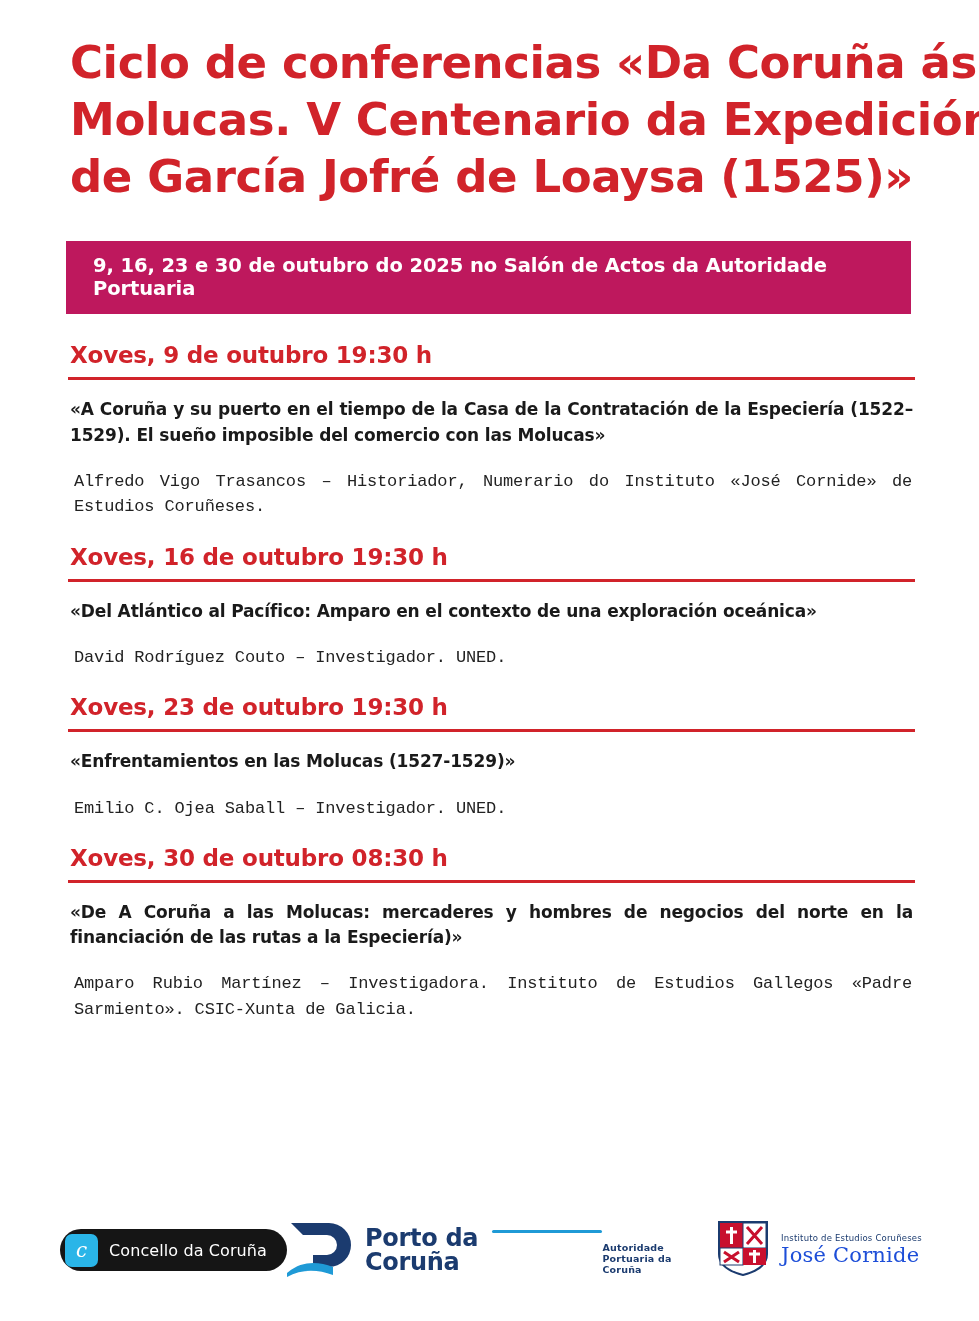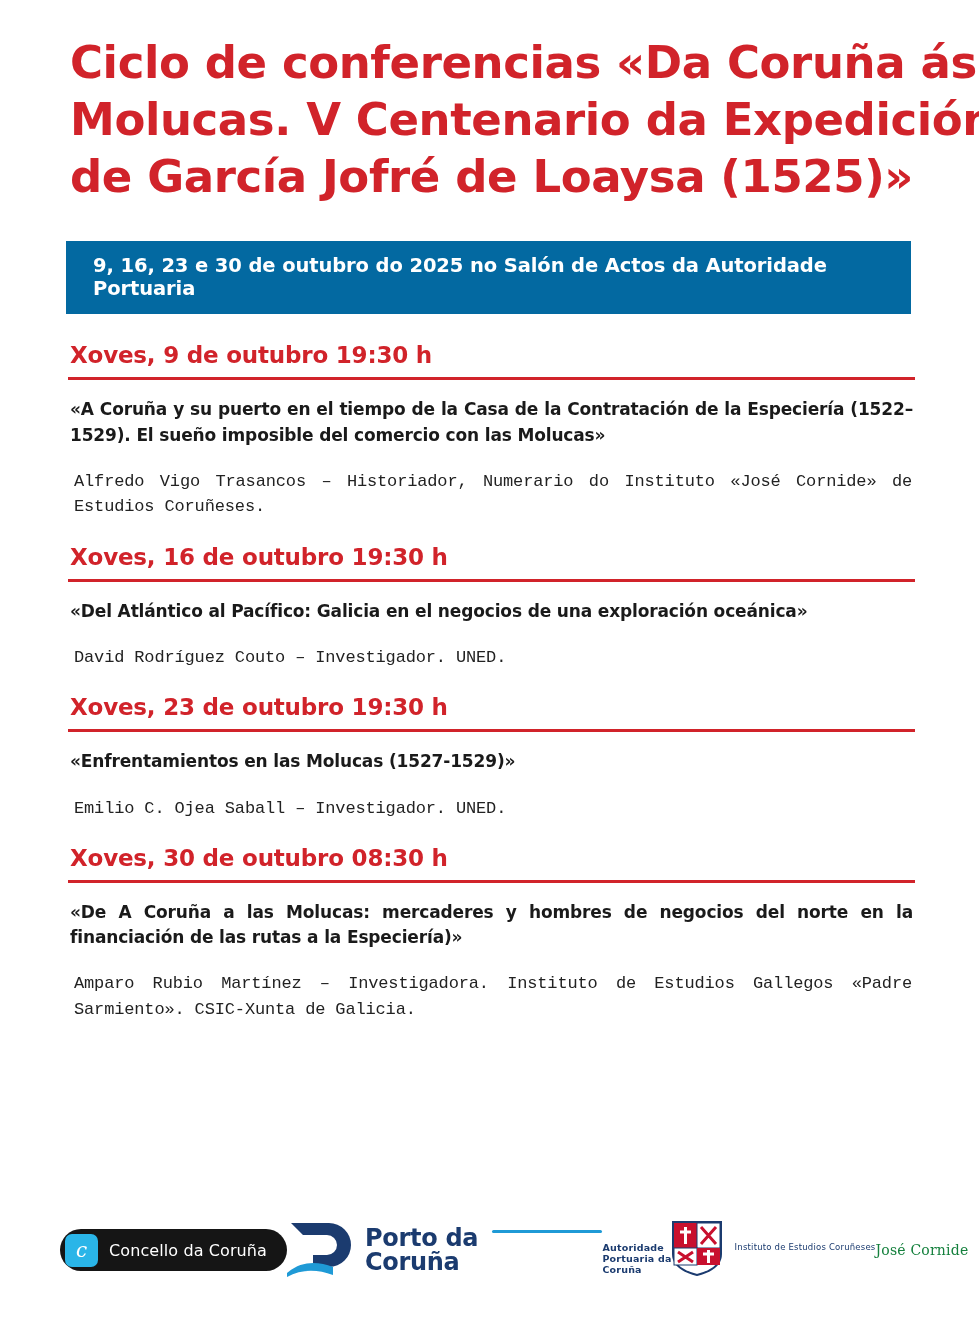--- a/index.html
+++ b/index.html
@@ -32,21 +32,21 @@
     letter-spacing: -0.4px;
     margin: 0;
     padding: 0 0 0 4px;
     font-family: "DejaVu Sans", sans-serif;
   }
   .title-line { display: block; white-space: nowrap; }
 
   
   .banner {
     margin-top: 36px;
-    background: #0369a1;
+    background: #be185d;
     color: #ffffff;
     font-size: 19.5px;
     font-weight: 700;
     padding: 13px 0 14px 27px;
     box-sizing: border-box;
     width: 845px;
     font-family: "DejaVu Sans", sans-serif;
     letter-spacing: -0.1px;
   }
 
@@ -167,30 +167,30 @@
     margin-top: 4px;
     height: 3px;
     background: #1f9ad6;
     width: 186px;
     border-radius: 2px;
   }
 
   
   .iec-wrap { display: flex; align-items: center; }
   .iec-shield { margin-right: 12px; }
-  .iec-texts { display: flex; flex-direction: row; }
+  .iec-texts { display: flex; flex-direction: column; }
   .iec-small {
     font-size: 8.5px;
     color: #1b3b6f;
     letter-spacing: 0.2px;
     font-family: "DejaVu Sans", sans-serif;
   }
   .iec-name {
-    font-size: 14px;
-    color: #15803d;
+    font-size: 21px;
+    color: #1d4ed8;
     font-family: "DejaVu Serif", serif;
     letter-spacing: 0.2px;
     line-height: 1.15;
   }
 </style>
 </head>
 <body>
 
 <div class="poster">
 
@@ -207,21 +207,21 @@
     <div class="session">
       <div class="session-date">Xoves, 9 de outubro 19:30 h</div>
       <div class="rule"></div>
       <div class="session-title">«A Coruña y su puerto en el tiempo de la Casa de la Contratación de la Especiería (1522–1529). El sueño imposible del comercio con las Molucas»</div>
       <div class="session-speaker">Alfredo Vigo Trasancos – Historiador, Numerario do Instituto «José Cornide» de Estudios Coruñeses.</div>
     </div>
 
     <div class="session">
       <div class="session-date">Xoves, 16 de outubro 19:30 h</div>
       <div class="rule"></div>
-      <div class="session-title">«Del Atlántico al Pacífico: Galicia en el negocios de una exploración oceánica»</div>
+      <div class="session-title">«Del Atlántico al Pacífico: Amparo en el contexto de una exploración oceánica»</div>
       <div class="session-speaker">David Rodríguez Couto – Investigador. UNED.</div>
     </div>
 
     <div class="session">
       <div class="session-date">Xoves, 23 de outubro 19:30 h</div>
       <div class="rule"></div>
       <div class="session-title">«Enfrentamientos en las Molucas (1527-1529)»</div>
       <div class="session-speaker">Emilio C. Ojea Saball – Investigador. UNED.</div>
     </div>
 

